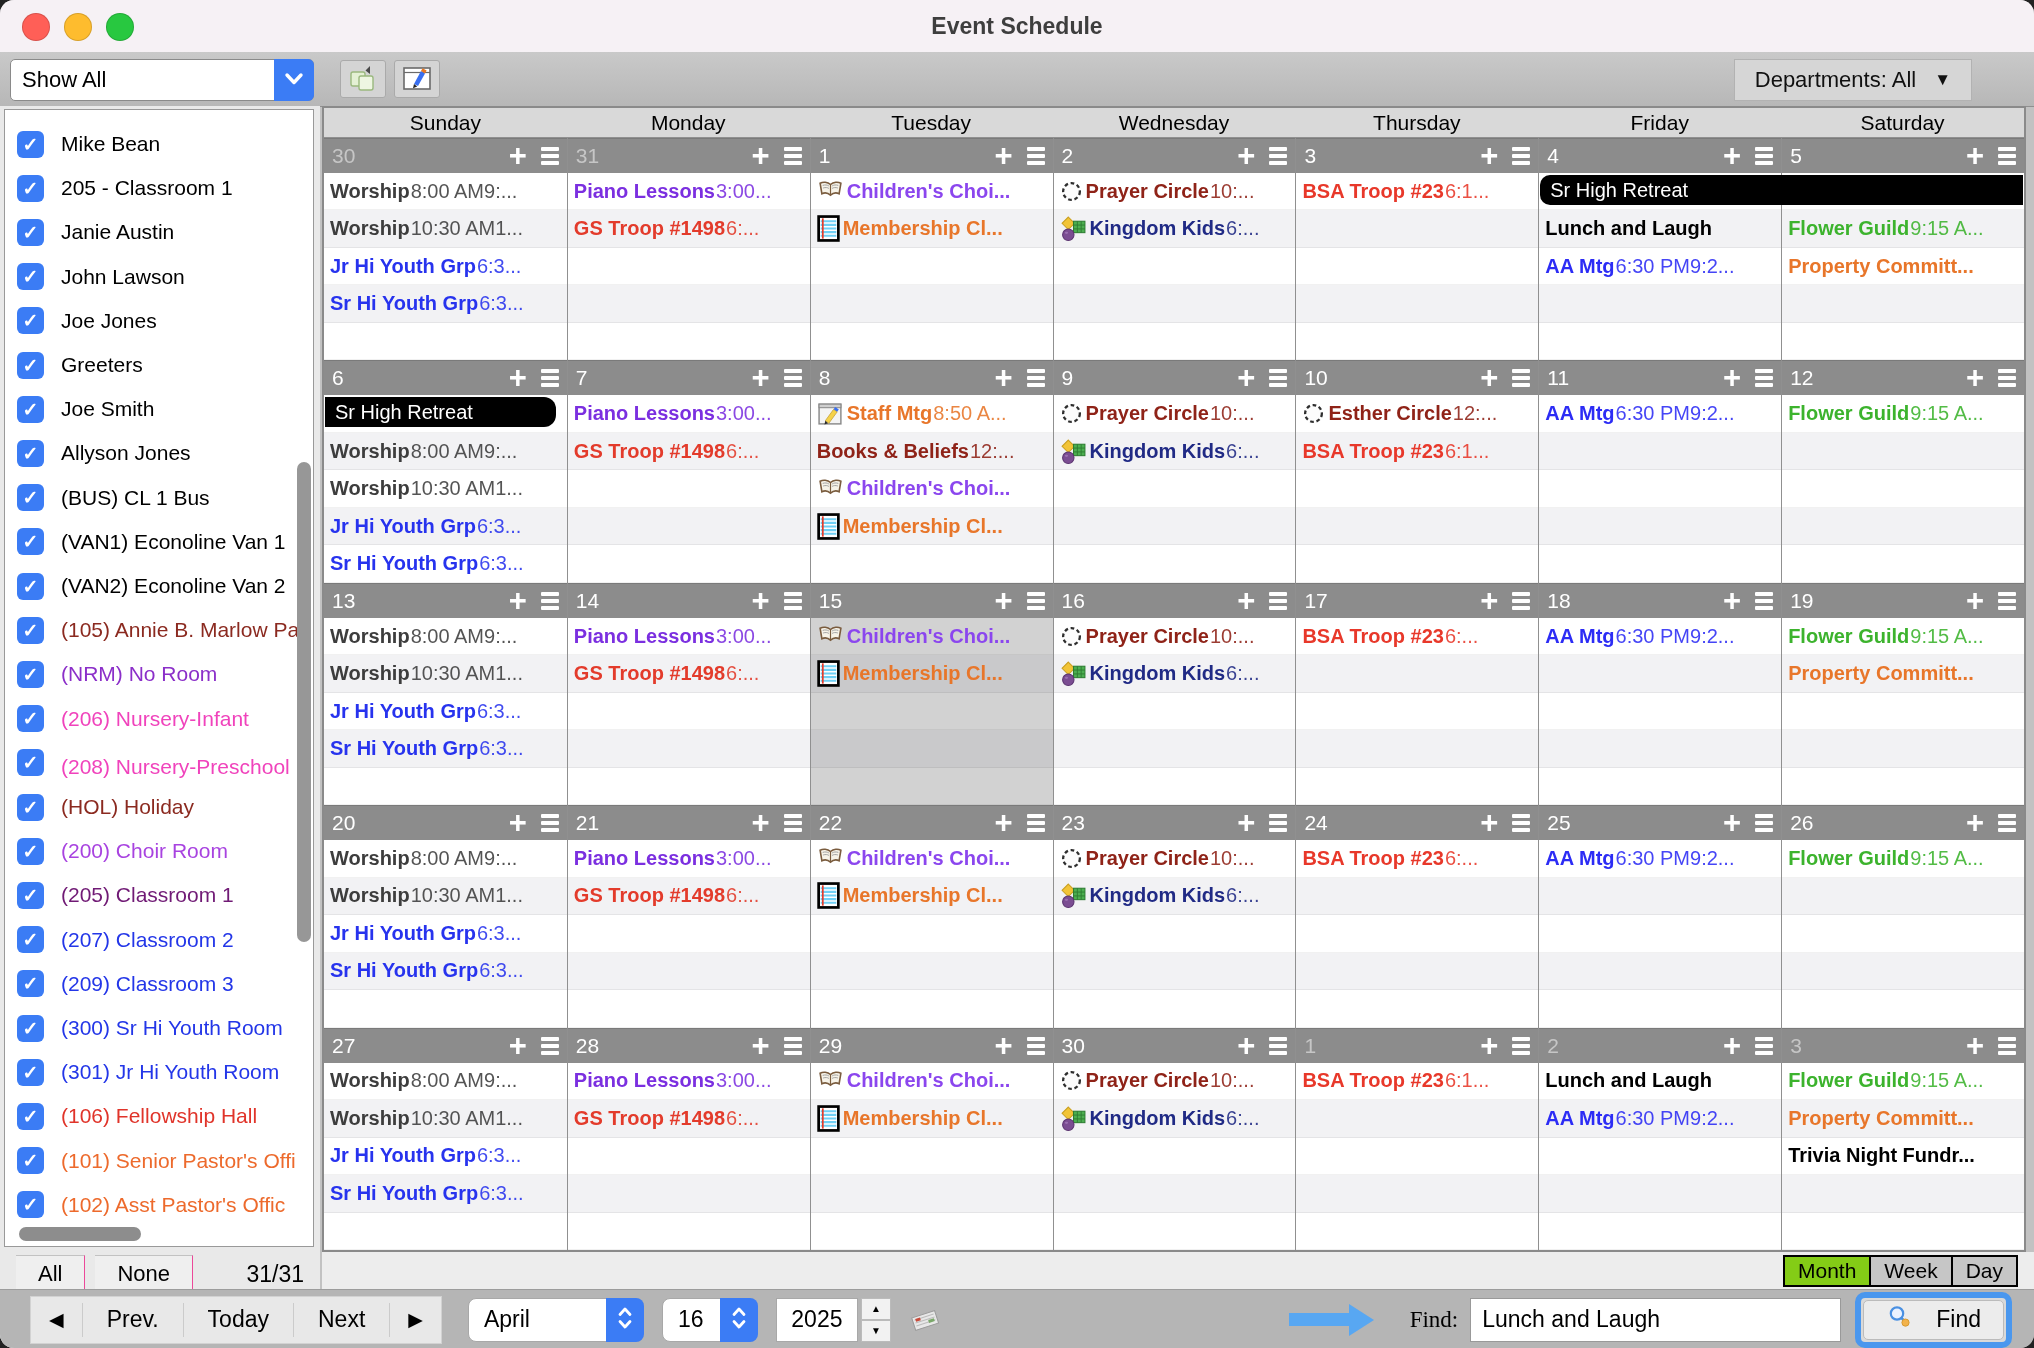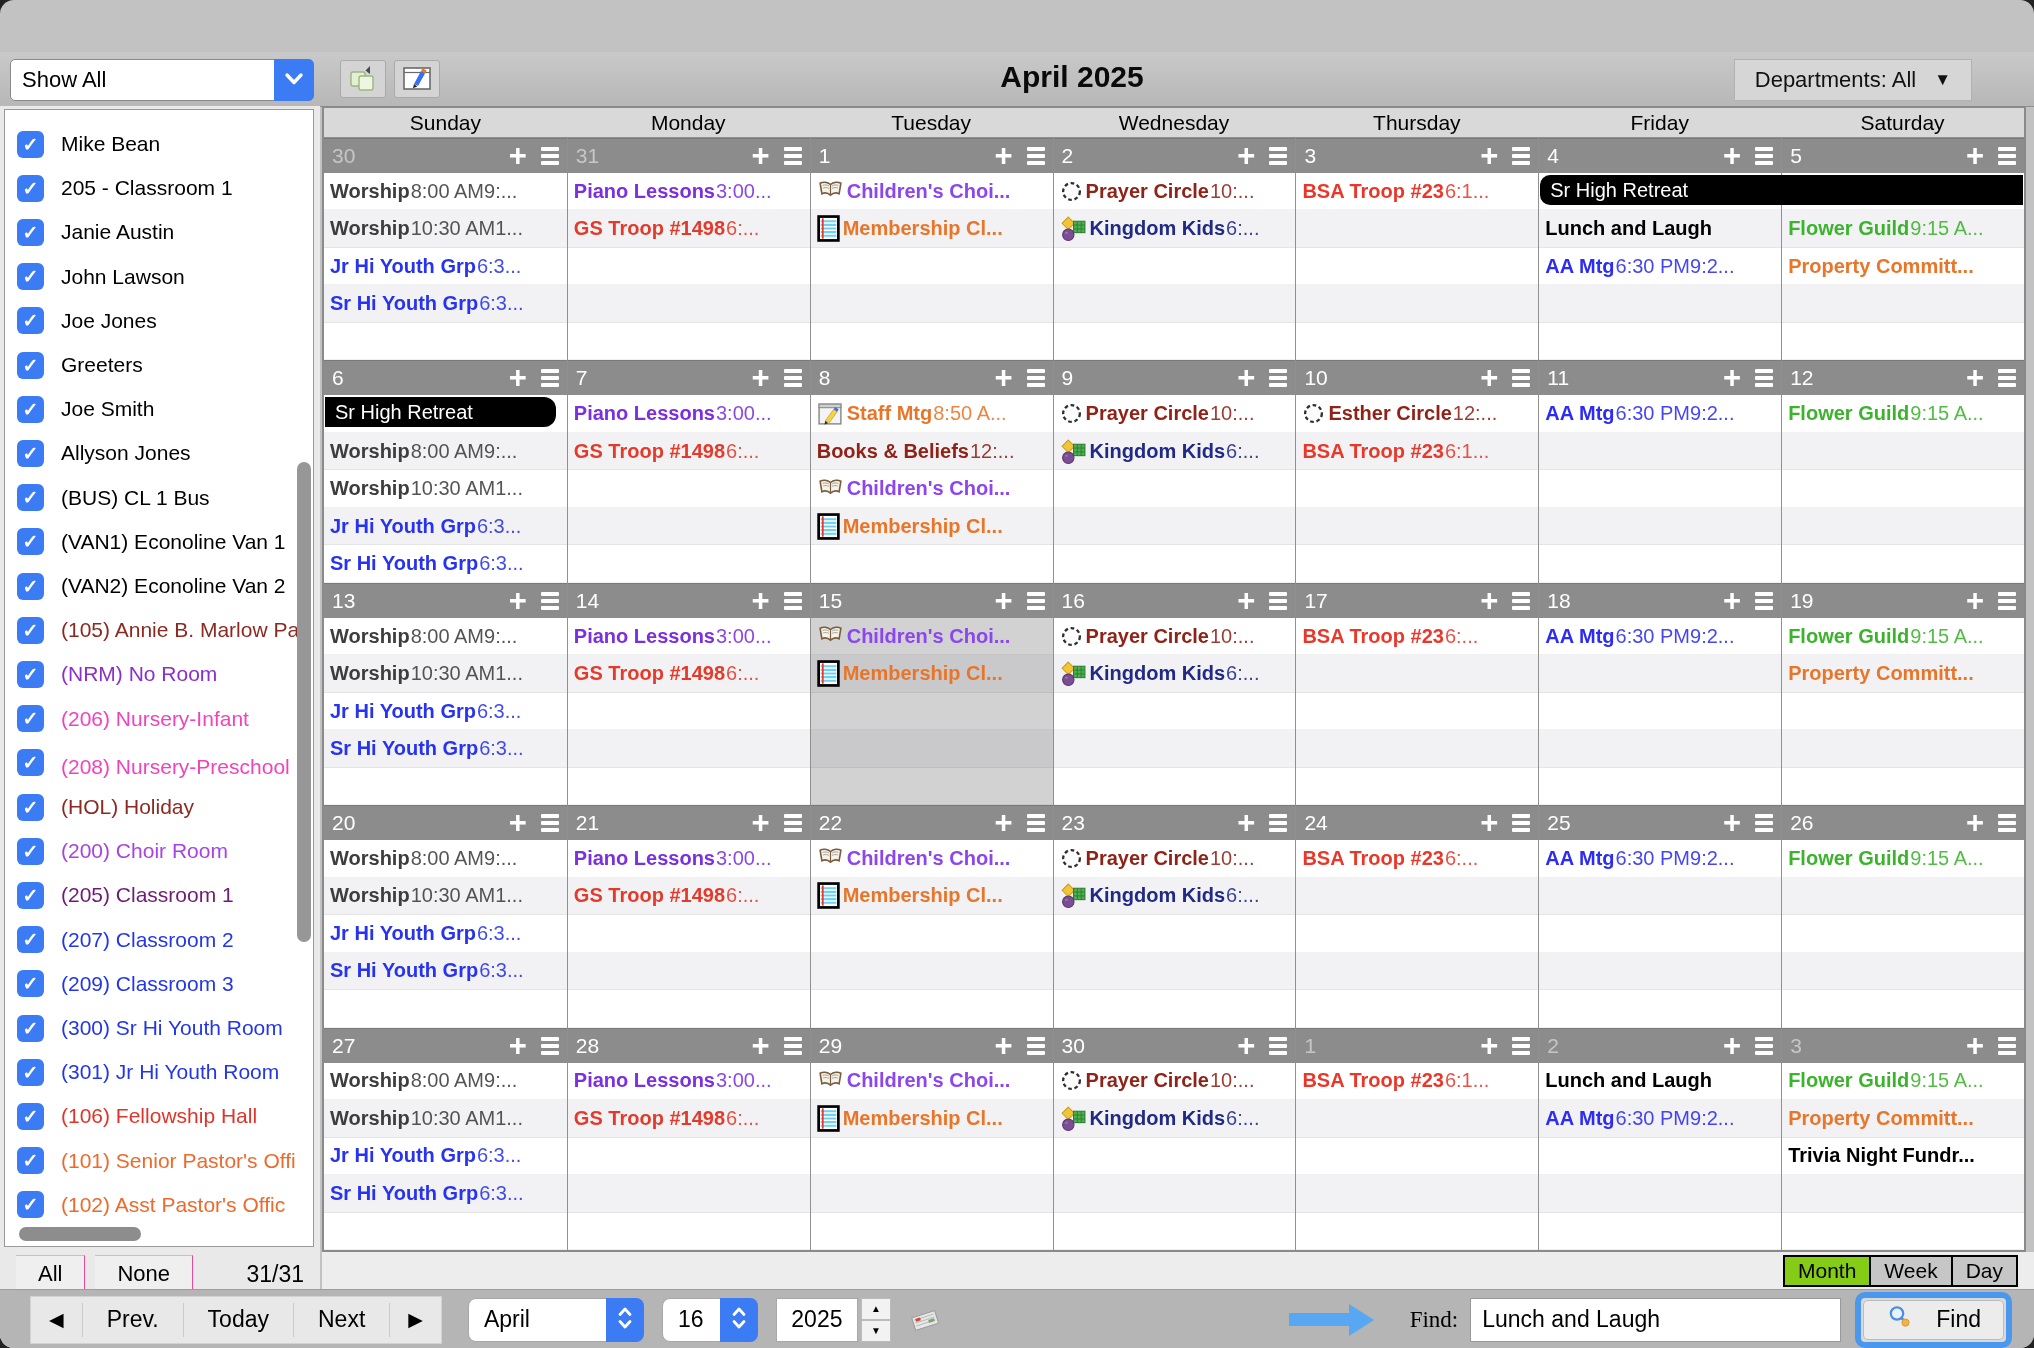--- a/index.html
+++ b/index.html
@@ -107,20 +107,28 @@
     padding-left:11px;display:flex;align-items:center;white-space:nowrap;overflow:hidden;color:#000;}
   .find-highlight{border:6px solid #4a97ee;border-radius:10px;padding:2px;margin-left:14px;background:#d9d9d9;}
   .find-btn{display:flex;align-items:center;gap:22px;background:#ececec;border:1px solid #bbb;
     border-radius:5px;height:40px;padding:0 22px;font-size:23px;color:#000;font-family:inherit;}
 </style>
 </head>
 <body>
 
 <div class="window">
 
+  <div class="titlebar">
+    <div class="traffic">
+      <span class="light" style="background:#ff5f57"></span>
+      <span class="light" style="background:#febc2e"></span>
+      <span class="light" style="background:#28c840"></span>
+    </div>
+    <span class="title">Event Schedule</span>
+  </div>
 
   <div class="toolbar">
     <div class="combo">
       <span class="combo-text">Show All</span>
       <button class="combo-btn">
         <span>
           <svg width="20" height="14" viewBox="0 0 20 14">
               <path d="M3 3 L10 10.5 L17 3" fill="none" stroke="#fff" stroke-width="3.4" stroke-linecap="round" stroke-linejoin="round"></path>
             </svg>
         </span>
@@ -139,21 +147,20 @@
       <span>
         <svg width="30" height="28" viewBox="0 0 30 28">
             <rect x="2" y="4" width="26" height="21" fill="#fff" stroke="#6a6a6a" stroke-width="1.6"></rect>
             <path d="M2 8.5 H28" stroke="#6a6a6a" stroke-width="1.2"></path>
             <path d="M12 20 L19 7 L23 9.4 L16 22 Z" fill="#3a6ff0"></path>
             <path d="M19 7 L23 9.4 L24.6 6.6 L20.6 4.2 Z" fill="#e87722"></path>
             <path d="M12 20 L11 24.2 L15.2 22.4 Z" fill="#222"></path>
           </svg>
       </span>
     </button>
-    <div class="month-title">April 2025</div>
     <div class="departments">
       <span>Departments: All</span>
       <span style="font-size:17px">▼</span>
     </div>
   </div>
 
   <div class="sidebar">
     <div class="side-list" id="sideList">
       <div class="vthumb"></div>
       <div class="hthumb"></div>

